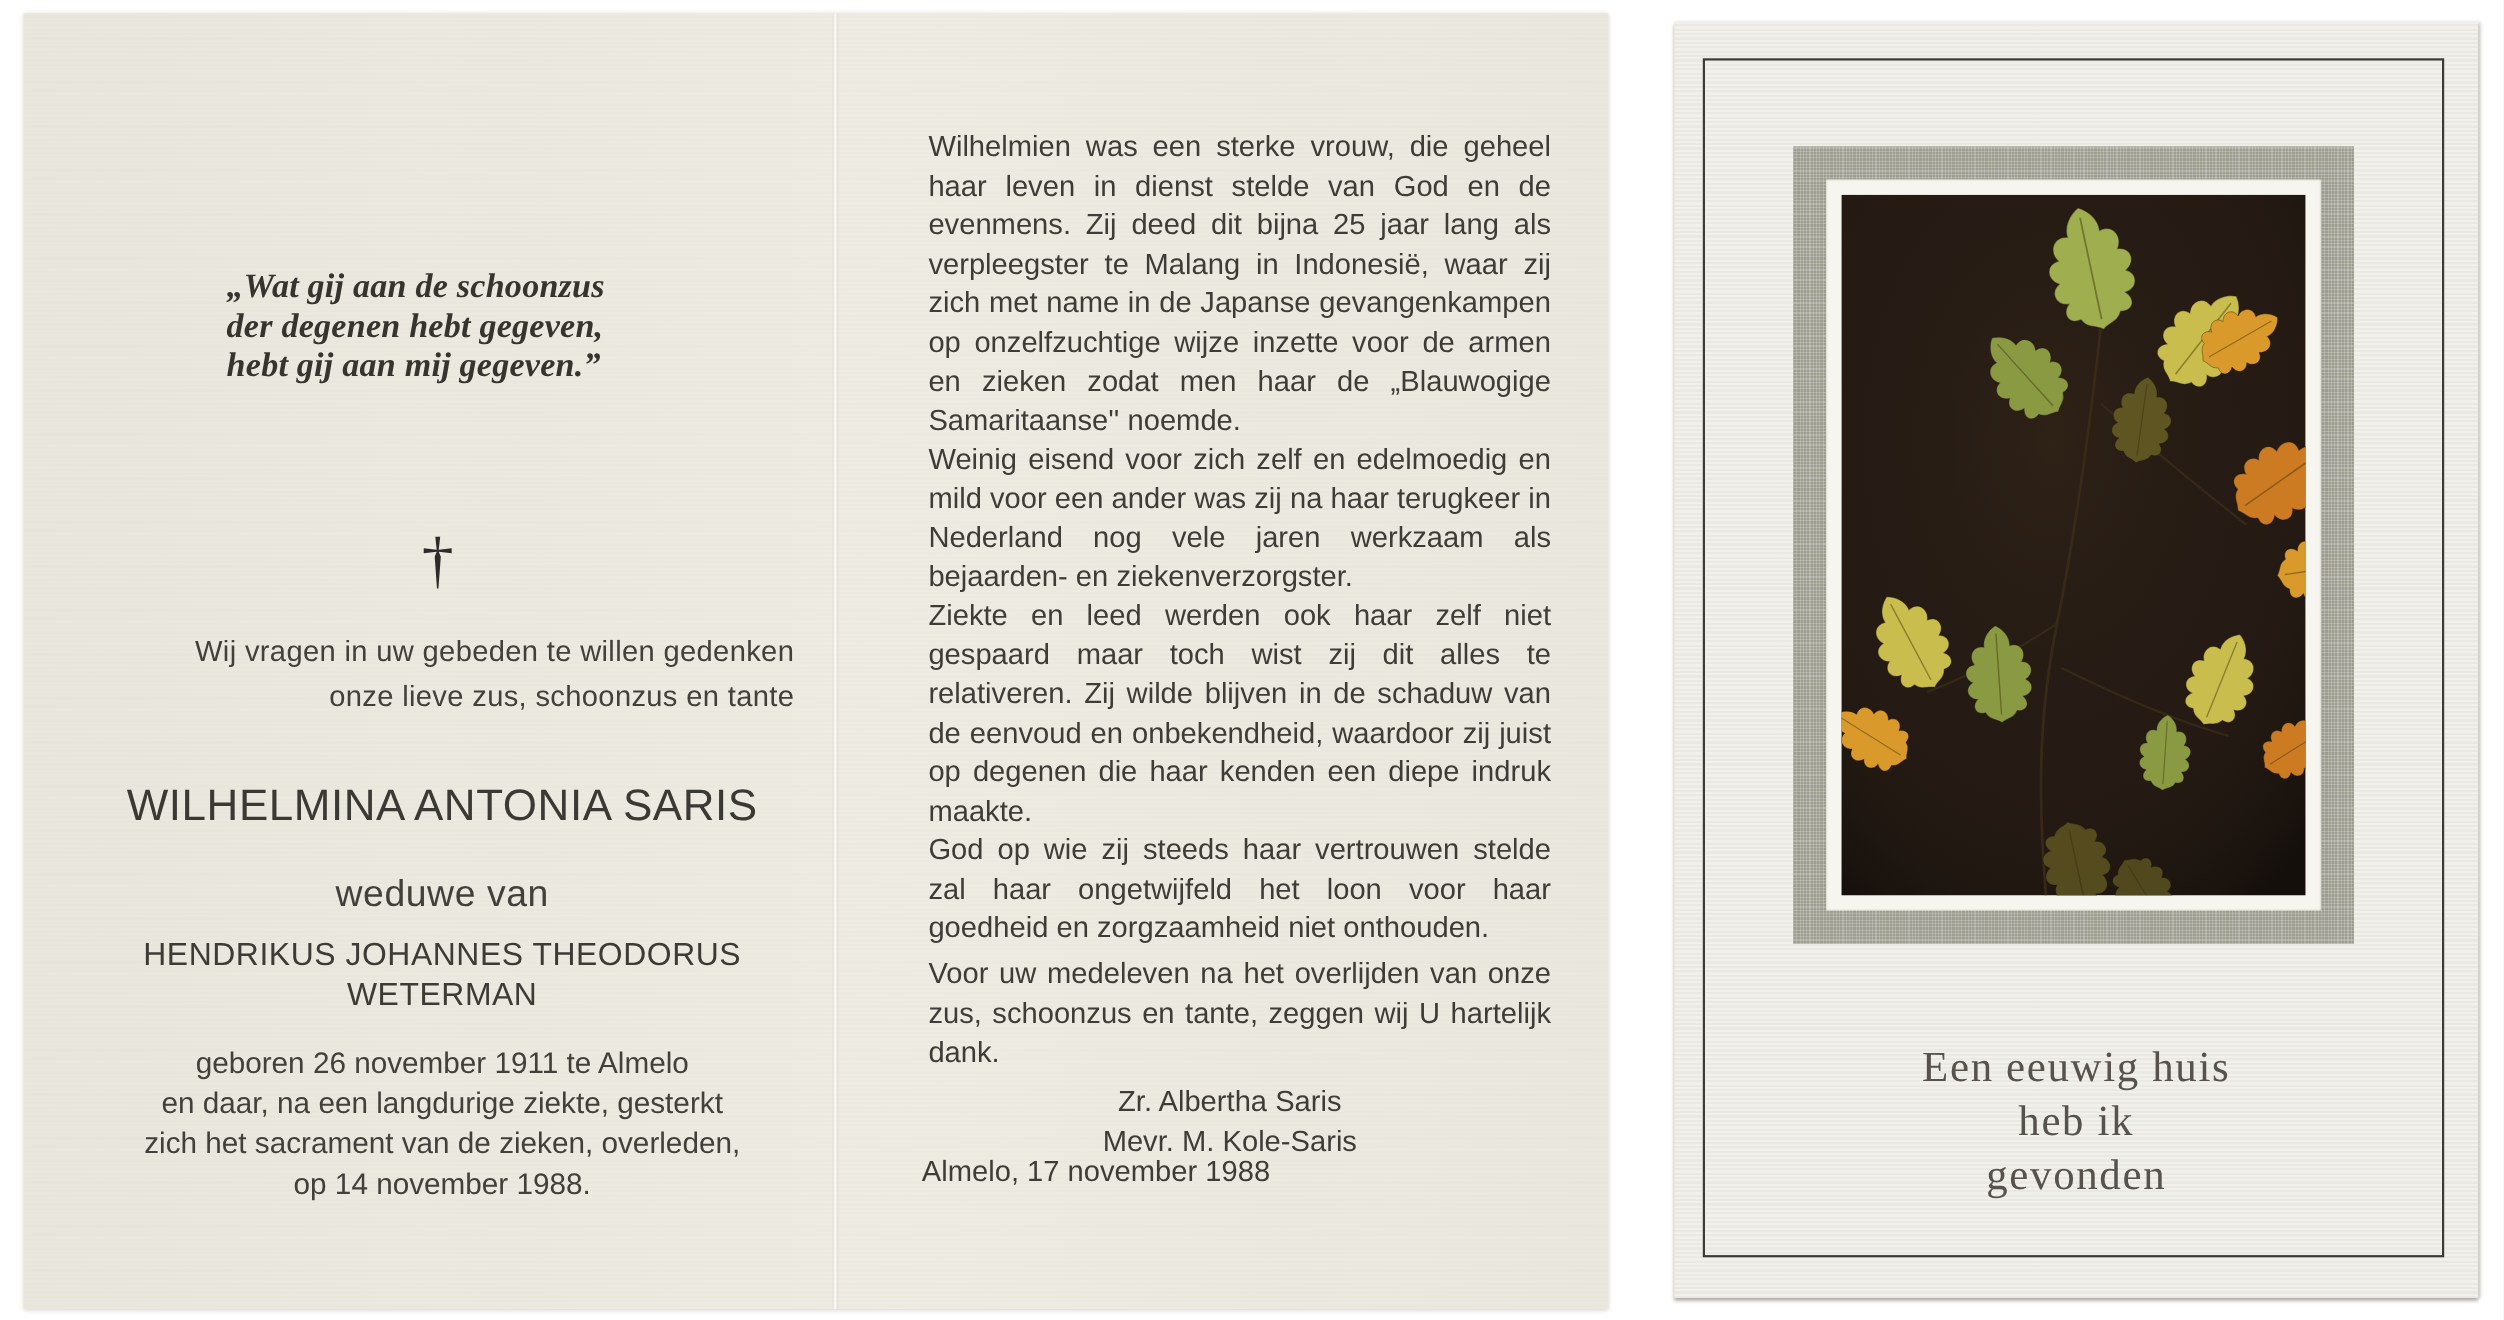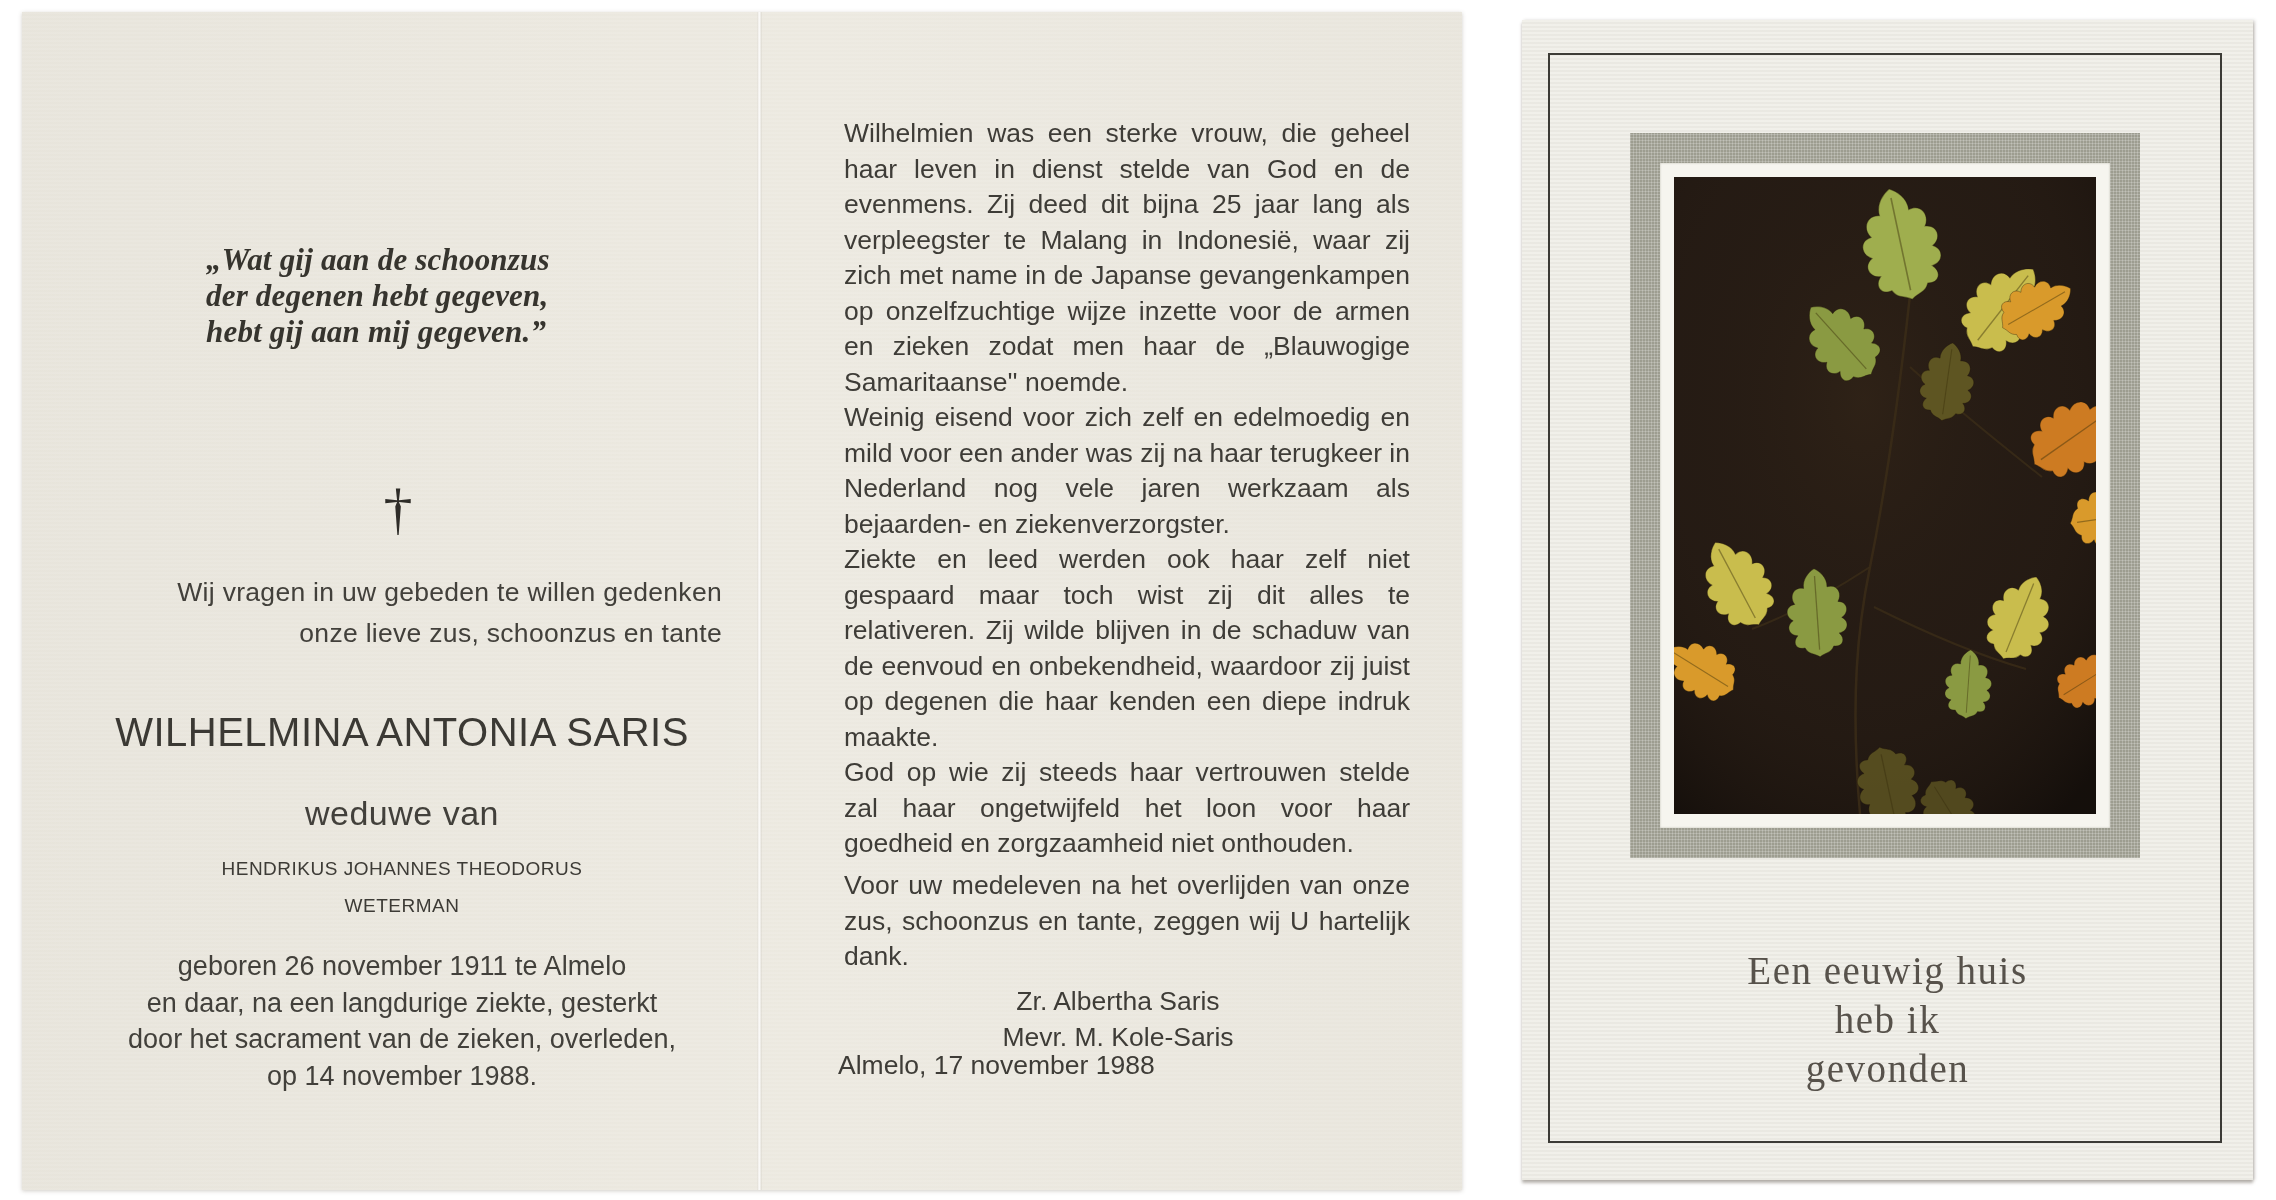--- a/index.html
+++ b/index.html
@@ -45,21 +45,21 @@
   .deceased-name{
     position:absolute; left:40px; top:698px; width:680px; text-align:center;
     font-size:40px; line-height:44px; letter-spacing:0.5px; color:#3b3934;
   }
   .widow-of{
     position:absolute; left:60px; top:782px; width:640px; text-align:center;
     font-size:34px; color:#42403b; letter-spacing:0.5px;
   }
   .husband{
     position:absolute; left:60px; top:838px; width:640px; text-align:center;
-    font-size:19px; line-height:37px; letter-spacing:0.5px; color:#3d3b36;
+    font-size:29px; line-height:37px; letter-spacing:0.5px; color:#3d3b36;
   }
   .life-dates{
     position:absolute; left:60px; top:936px; width:640px; text-align:center;
     font-size:27px; line-height:36.5px; color:#42403b;
   }
   
   .mid-col{
     position:absolute; left:822px; top:104px; width:566px; height:1050px;
     font-size:26.5px; line-height:35.5px; color:#3e3c37;
   }
@@ -120,21 +120,21 @@
   <div class="widow-of">weduwe van</div>
 
   <div class="husband">
     <div>HENDRIKUS JOHANNES THEODORUS</div>
     <div>WETERMAN</div>
   </div>
 
   <div class="life-dates">
     <div>geboren 26 november 1911 te Almelo</div>
     <div>en daar, na een langdurige ziekte, gesterkt</div>
-    <div>door het sacrament van de zieken, overleden,</div>
+    <div>zich het sacrament van de zieken, overleden,</div>
     <div>op 14 november 1988.</div>
   </div>
 
   <div class="mid-col">
     <div class="mid-text">
       <p>Wilhelmien was een sterke vrouw, die geheel haar leven in dienst stelde van God en de evenmens. Zij deed dit bijna 25 jaar lang als verpleegster te Malang in Indonesië, waar zij zich met name in de Japanse gevangenkampen op onzelfzuchtige wijze inzette voor de armen en zieken zodat men haar de „Blauwogige Samaritaanse'' noemde.</p>
       <p>Weinig eisend voor zich zelf en edelmoedig en mild voor een ander was zij na haar terugkeer in Nederland nog vele jaren werkzaam als bejaarden- en ziekenverzorgster.</p>
       <p>Ziekte en leed werden ook haar zelf niet gespaard maar toch wist zij dit alles te relativeren. Zij wilde blijven in de schaduw van de eenvoud en onbekendheid, waardoor zij juist op degenen die haar kenden een diepe indruk maakte.</p>
       <p>God op wie zij steeds haar vertrouwen stelde zal haar ongetwijfeld het loon voor haar goedheid en zorgzaamheid niet onthouden.</p>
     </div>

